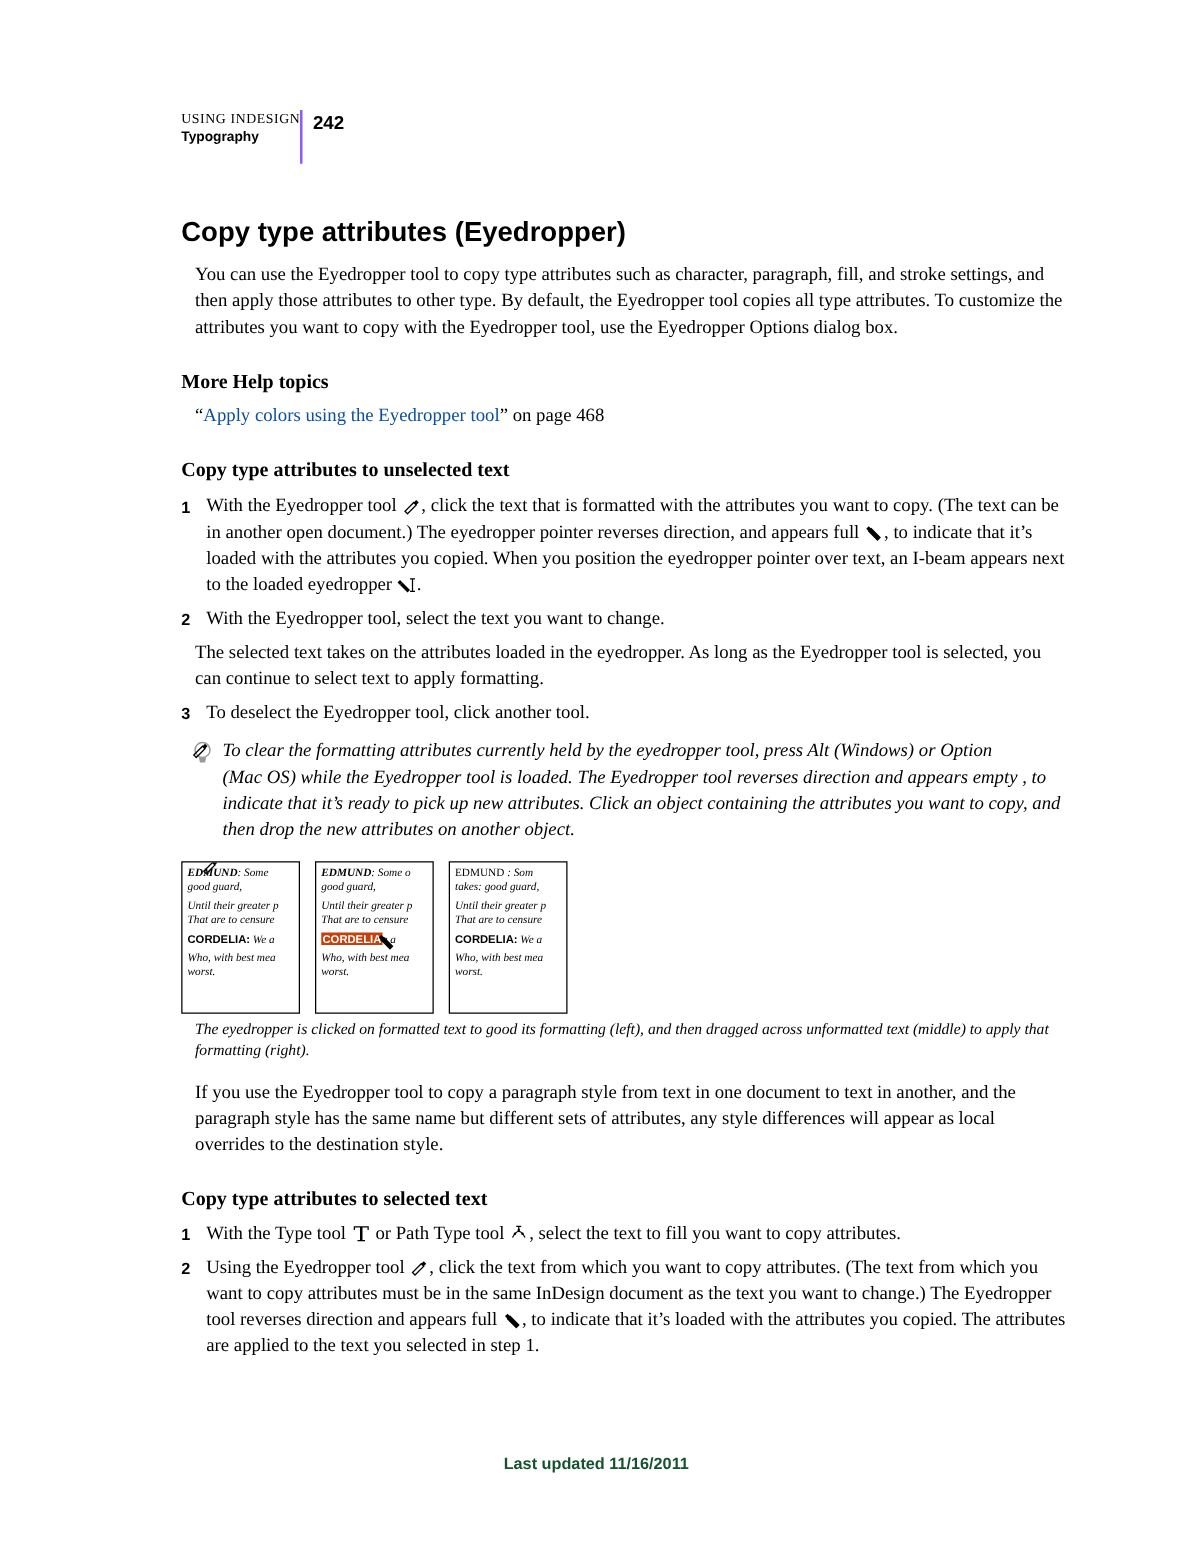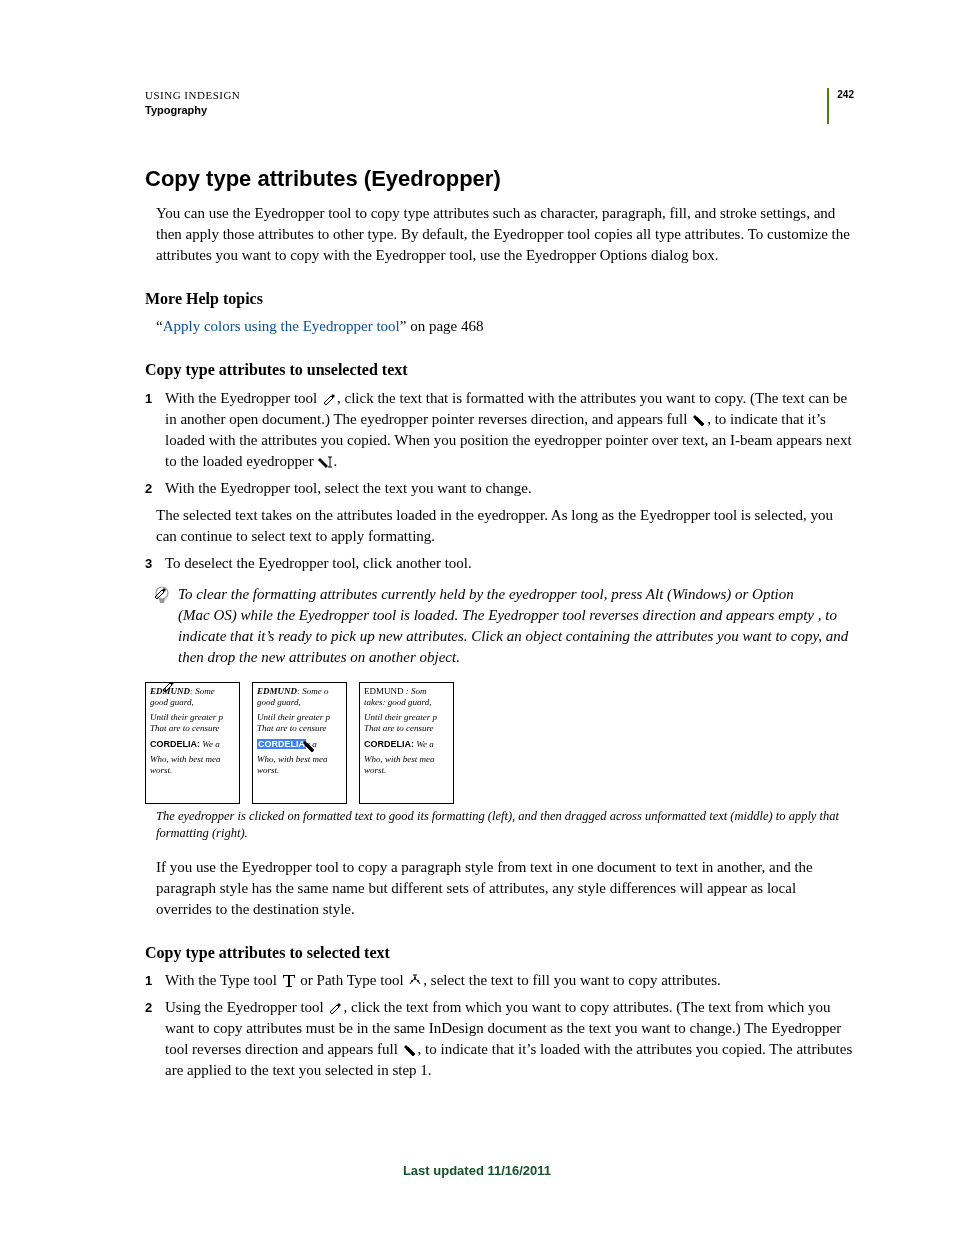--- a/index.html
+++ b/index.html
@@ -7,40 +7,40 @@
     font-family: "Minion Pro", Georgia, serif;
     background: #fff;
     color: #000;
     width: 954px;
     height: 1235px;
     position: relative;
     padding: 88px 100px 0 145px;
     font-size: 15px;
     line-height: 1.4;
   }
-  .header-row { display:flex; justify-content:space-between; align-items:flex-start; margin-bottom:40px;}
+  .header-row { display:flex; justify-content:flex-start; align-items:flex-start; margin-bottom:40px;}
   .header-left { font-size:11px; }
   .header-left .line1 { letter-spacing:0.5px; }
   .header-left .line2 { font-weight:bold; font-family: "Myriad Pro", Arial, sans-serif; }
-  .page-num { font-size:10px; font-weight:bold; border-left:2px solid #4d7c0f; padding-left:8px; padding-bottom:22px; font-family: Arial, sans-serif;}
+  .page-num { font-size:15px; font-weight:bold; border-left:2px solid #8b5cf6; padding-left:8px; padding-bottom:22px; font-family: Arial, sans-serif;}
   h1 { font-family:"Myriad Pro", Arial, sans-serif; font-weight:bold; font-size:22px; margin-bottom:8px;}
   h2 { font-family:Liberation Serif, serif; font-weight:bold; font-size:16px; margin-top:22px; margin-bottom:6px;}
   p { margin-bottom:6px;margin-left:11px; }
   .link { color:#0b4fa0; }
   ol.steps { list-style:none; counter-reset:step; }
   ol.steps > li { counter-increment:step; position:relative; padding-left:20px; margin-bottom:6px;}
   ol.steps > li::before { content:counter(step); position:absolute; left:0; font-weight:bold; font-family:Arial,sans-serif; font-size:13px; top:2px;}
   .tip { position:relative; padding-left:22px; font-style:italic; margin-top:10px; margin-bottom:14px;}
   .tip svg { position:absolute; left:-4px; top:0;}
   .figure-row { display:flex; gap:12px; margin-top:6px; margin-bottom:4px;}
   .panel { border:1.5px solid #000; width:95px; height:122px; padding:3px 4px; font-family:Georgia,serif; font-size:9px; line-height:1.25; overflow:hidden; position:relative; font-style:italic;}
   .panel .plainname { font-style:normal; font-family:Georgia,serif; }
   .panel .bold { font-weight:bold; font-style:italic; font-family:Georgia,serif;}
   .panel .boldsans { font-weight:bold; font-style:normal; font-family:Arial,sans-serif;}
-  .panel .highlight { background:#3b82f6; color:#fff; font-weight:bold; font-style:normal; font-family:Arial,sans-serif; padding:0 1px;}
+  .panel .highlight { background:#c2410c; color:#fff; font-weight:bold; font-style:normal; font-family:Arial,sans-serif; padding:0 1px;}
   .panel .sp { height:4px; }
   .caption { font-style:italic; font-size:12.5px; margin-bottom:14px; color:#000;}
   .footer { position:absolute; bottom:55px; left:0; width:100%; text-align:center; font-family:Arial,sans-serif; font-weight:bold; color:#14532d; font-size:13px;}
   svg.inline-icon { display:inline-block; vertical-align:-3px; width:16px; height:16px;}
   .eyedropper-cursor { position:absolute; }
 </style>
 </head>
 <body>
 
 <svg width="0" height="0" style="position:absolute">

